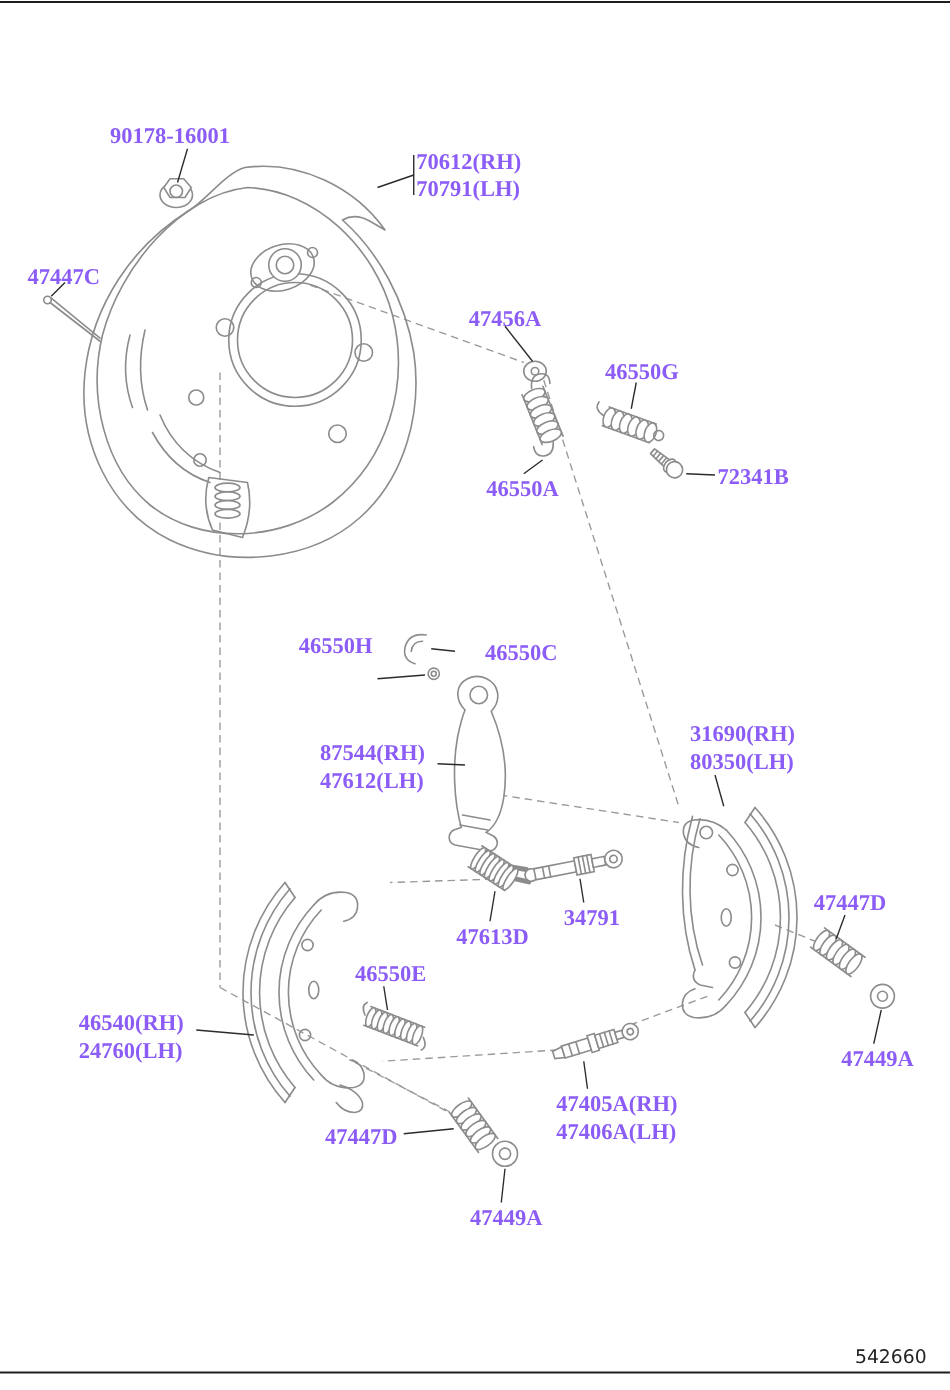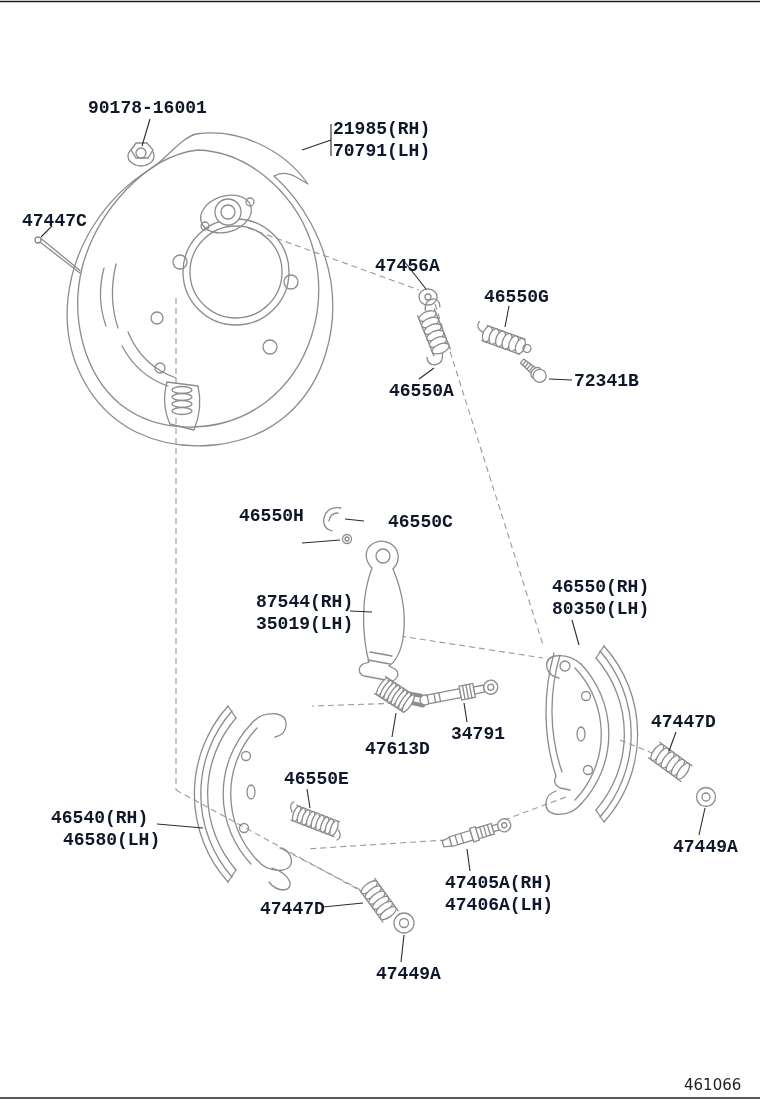--- a/index.html
+++ b/index.html
@@ -3,22 +3,22 @@
 <meta charset="utf-8">
 <style>
   html,body{margin:0;padding:0}
   body{
     width:760px;height:1112px;position:relative;background:#ffffff;
     overflow:hidden;font-family:"DejaVu Sans Mono",monospace;
   }
   .canvas{position:absolute;inset:0}
   svg.art-layer{position:absolute;left:0;top:0}
   .plabel{
-    position:absolute;font-family:Liberation Mono, monospace;
-    font-weight:700;font-size:18px;line-height:20px;color:#0f172a;
+    position:absolute;font-family:Liberation Serif, serif;
+    font-weight:700;font-size:18px;line-height:20px;color:#8b5cf6;
     white-space:nowrap;
   }
   .dnum{
     position:absolute;font-family:"DejaVu Sans",sans-serif;
     font-size:15px;color:#222;
   }
   .art{fill:none;stroke:#8c8c8c;stroke-width:1.3;stroke-linecap:round;stroke-linejoin:round}
   .artf{fill:#ffffff;stroke:#8c8c8c;stroke-width:1.3}
   .dash{fill:none;stroke:#9a9a9a;stroke-width:1.1;stroke-dasharray:6 4}
   .lead{fill:none;stroke:#2b2b2b;stroke-width:1.1}
@@ -272,40 +272,40 @@
       <path d="M 307,789 L 310,808"></path>
       <path d="M 157,824 L 203,828"></path>
       <path d="M 699,835 L 705,808"></path>
       <path d="M 470,871 L 467,849"></path>
       <path d="M 323,907 L 363,903"></path>
       <path d="M 401,962 L 404,935"></path>
     </g>
   </svg>
 
   <div class="plabel" style="left:88px;top:98px">90178-16001</div>
-  <div class="plabel" style="left:333px;top:119px">21985(RH)</div>
+  <div class="plabel" style="left:333px;top:119px">70612(RH)</div>
   <div class="plabel" style="left:333px;top:141px">70791(LH)</div>
   <div class="plabel" style="left:22px;top:211px">47447C</div>
-  <div class="plabel" style="left:375px;top:256px">47456A</div>
+  <div class="plabel" style="left:375px;top:245px">47456A</div>
   <div class="plabel" style="left:484px;top:287px">46550G</div>
   <div class="plabel" style="left:389px;top:381px">46550A</div>
   <div class="plabel" style="left:574px;top:371px">72341B</div>
   <div class="plabel" style="left:388px;top:512px">46550C</div>
   <div class="plabel" style="left:239px;top:506px">46550H</div>
   <div class="plabel" style="left:256px;top:592px">87544(RH)</div>
-  <div class="plabel" style="left:256px;top:614px">35019(LH)</div>
-  <div class="plabel" style="left:552px;top:577px">46550(RH)</div>
+  <div class="plabel" style="left:256px;top:614px">47612(LH)</div>
+  <div class="plabel" style="left:552px;top:577px">31690(RH)</div>
   <div class="plabel" style="left:552px;top:599px">80350(LH)</div>
   <div class="plabel" style="left:651px;top:712px">47447D</div>
   <div class="plabel" style="left:451px;top:724px">34791</div>
   <div class="plabel" style="left:365px;top:739px">47613D</div>
   <div class="plabel" style="left:284px;top:769px">46550E</div>
-  <div class="plabel" style="left:51px;top:808px">46540(RH)</div>
-  <div class="plabel" style="left:63px;top:830px">46580(LH)</div>
+  <div class="plabel" style="left:63px;top:808px">46540(RH)</div>
+  <div class="plabel" style="left:63px;top:830px">24760(LH)</div>
   <div class="plabel" style="left:673px;top:837px">47449A</div>
   <div class="plabel" style="left:445px;top:873px">47405A(RH)</div>
   <div class="plabel" style="left:445px;top:895px">47406A(LH)</div>
   <div class="plabel" style="left:260px;top:899px">47447D</div>
   <div class="plabel" style="left:376px;top:964px">47449A</div>
 
-  <div class="dnum" style="left:684px;top:1076px">461066</div>
+  <div class="dnum" style="left:684px;top:1076px">542660</div>
 
 </div>
 
 </body></html>

